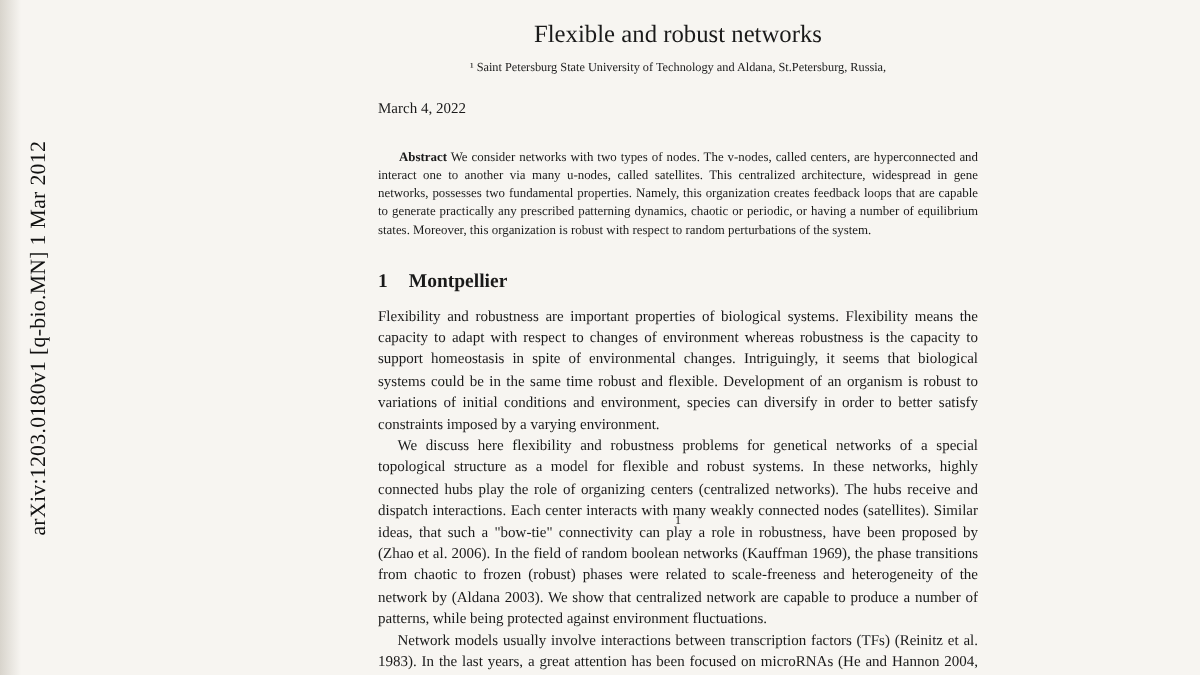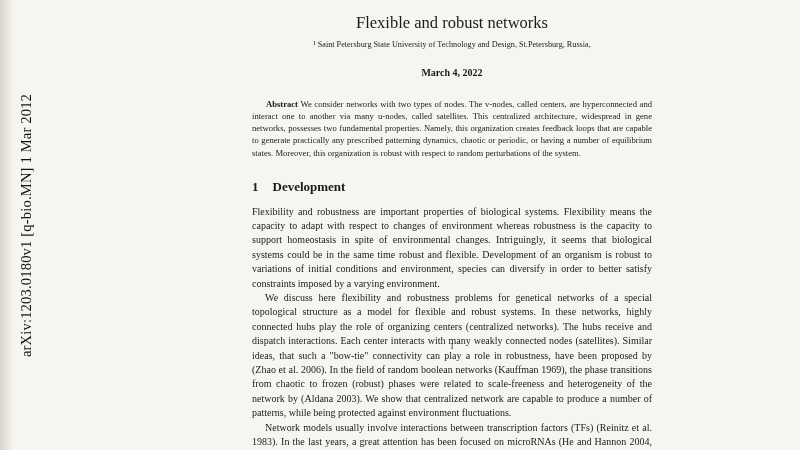--- a/index.html
+++ b/index.html
@@ -67,24 +67,23 @@
     font-size: 11px;
     margin-top: 19px;
   }
   .affil {
     text-align: center;
     font-size: 8.2px;
     margin-top: 6px;
     line-height: 1.45;
   }
   .date {
-    text-align: center;
+    text-align: left;
     font-size: 10px;
     margin-top: 16px;
-    font-weight: bold;
   }
   .abstract {
     margin-top: 20px;
     font-size: 8.6px;
     line-height: 1.42;
     text-align: justify;
     text-justify: inter-word;
   }
   .abstract .lead {
     font-weight: bold;
@@ -131,32 +130,32 @@
   <div class="arxiv-stamp">
     <span>arXiv:1203.0180v1  [q-bio.MN]  1 Mar 2012</span>
   </div>
 
   <div class="content">
 
     <div class="title">Flexible and robust networks</div>
 
 
     <div class="affil">
-      <div>¹ Saint Petersburg State University of Technology and Design, St.Petersburg, Russia,</div>
+      <div>¹ Saint Petersburg State University of Technology and Aldana, St.Petersburg, Russia,</div>
     </div>
 
     <div class="date">March 4, 2022</div>
 
     <div class="abstract">
       <p><span class="lead">Abstract</span><span> We consider networks with two types of nodes. The v-nodes, called centers, are hyperconnected and interact one to another via many u-nodes, called satellites. This centralized architecture, widespread in gene networks, possesses two fundamental properties. Namely, this organization creates feedback loops that are capable to generate practically any prescribed patterning dynamics, chaotic or periodic, or having a number of equilibrium states. Moreover, this organization is robust with respect to random perturbations of the system.</span></p>
     </div>
 
     <div class="section-head">
       <span>1</span>
-      <span>Development</span>
+      <span>Montpellier</span>
     </div>
 
     <div class="body-text">
       <p>Flexibility and robustness are important properties of biological systems. Flexibility means the capacity to adapt with respect to changes of environment whereas robustness is the capacity to support homeostasis in spite of environmental changes. Intriguingly, it seems that biological systems could be in the same time robust and flexible. Development of an organism is robust to variations of initial conditions and environment, species can diversify in order to better satisfy constraints imposed by a varying environment.</p>
       <p>We discuss here flexibility and robustness problems for genetical networks of a special topological structure as a model for flexible and robust systems. In these networks, highly connected hubs play the role of organizing centers (centralized networks). The hubs receive and dispatch interactions. Each center interacts with many weakly connected nodes (satellites). Similar ideas, that such a "bow-tie" connectivity can play a role in robustness, have been proposed by (Zhao et al. 2006). In the field of random boolean networks (Kauffman 1969), the phase transitions from chaotic to frozen (robust) phases were related to scale-freeness and heterogeneity of the network by (Aldana 2003). We show that centralized network are capable to produce a number of patterns, while being protected against environment fluctuations.</p>
       <p>Network models usually involve interactions between transcription factors (TFs) (Reinitz et al. 1983). In the last years, a great attention has been focused on microRNAs (He and Hannon 2004, Bartel 2009, Hendrikscon et al.</p>
     </div>
 
     <div class="folio">1</div>
   </div>

